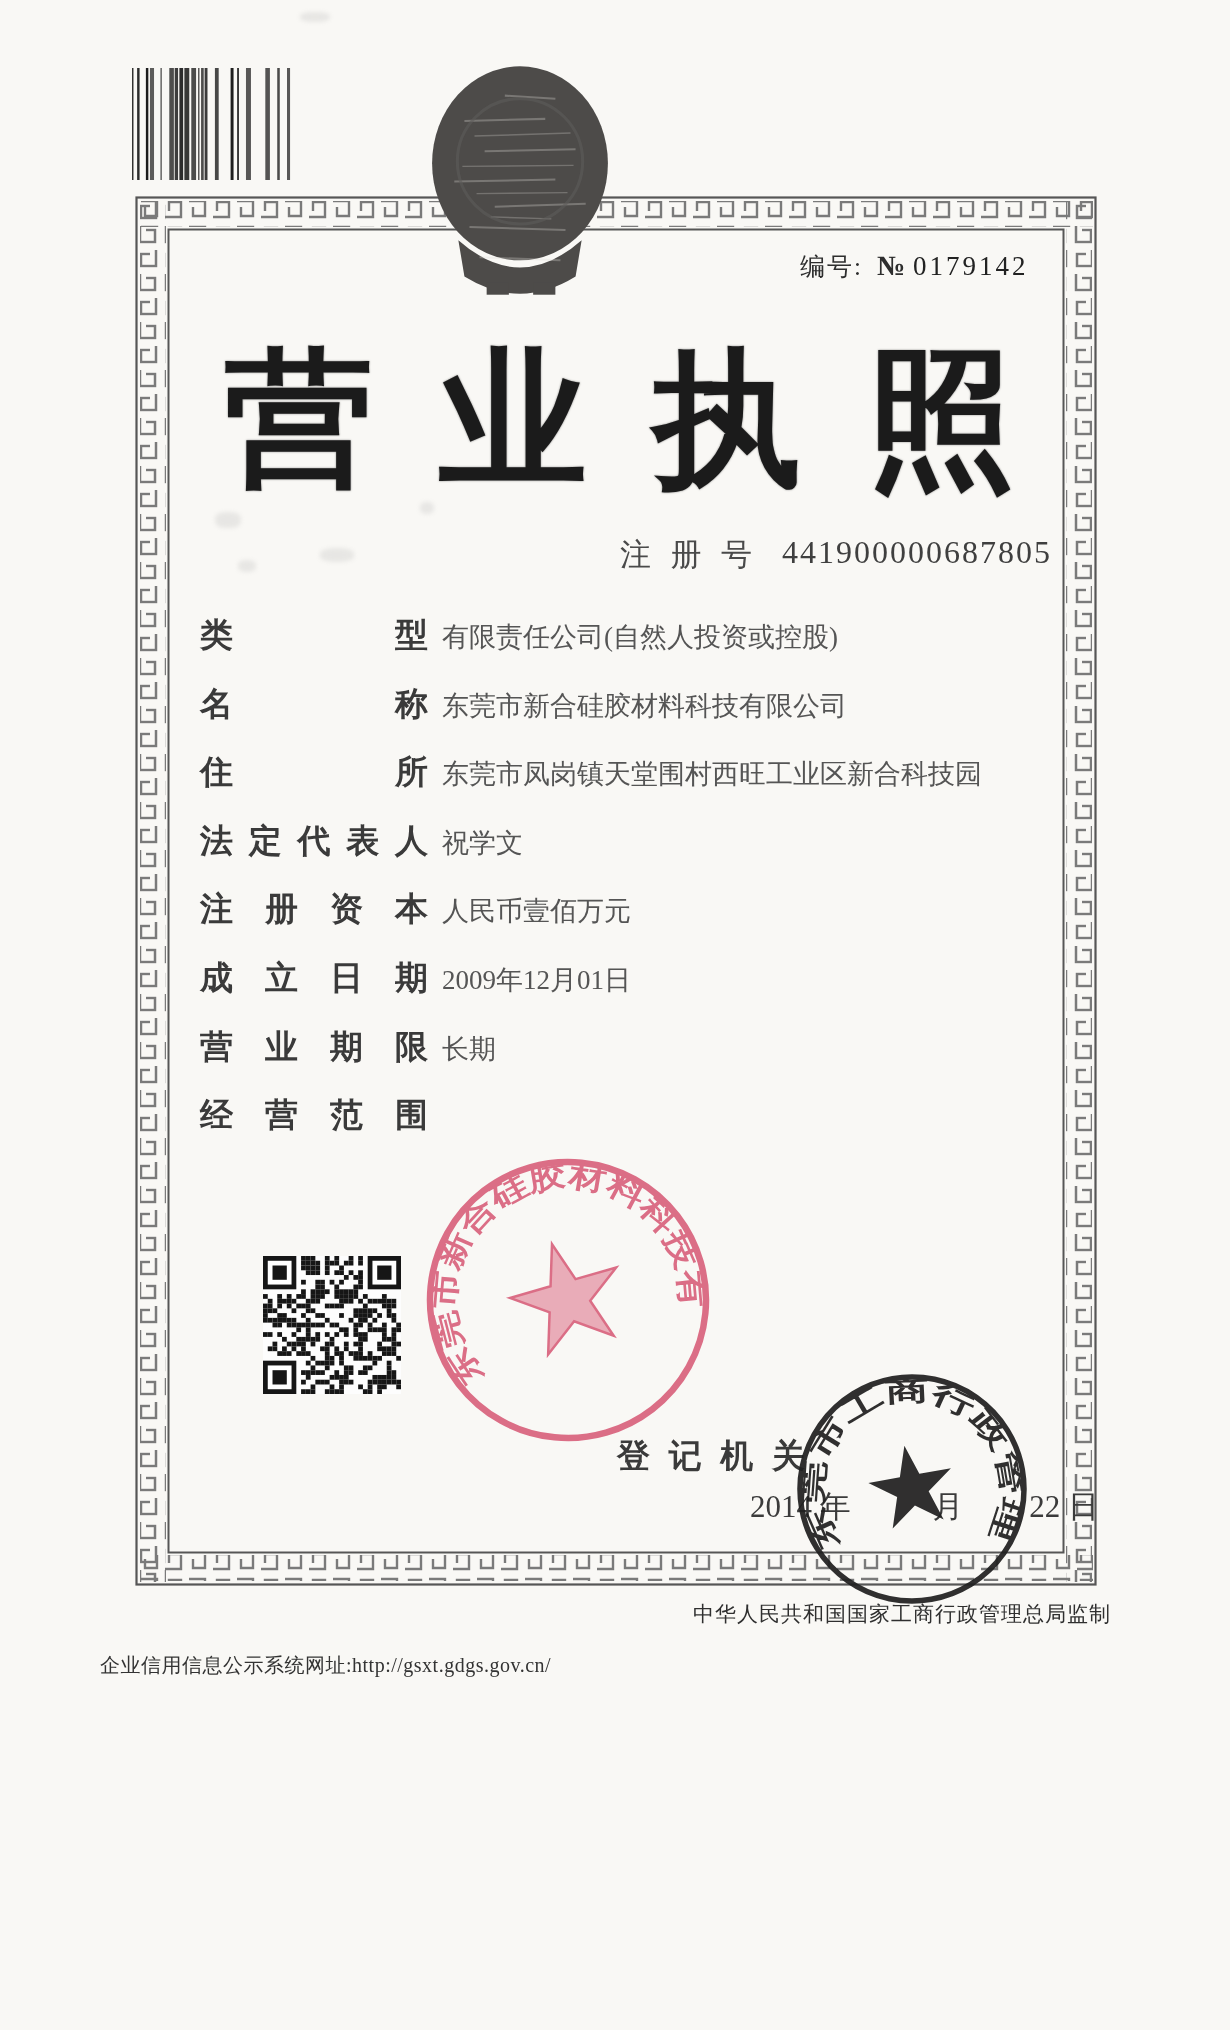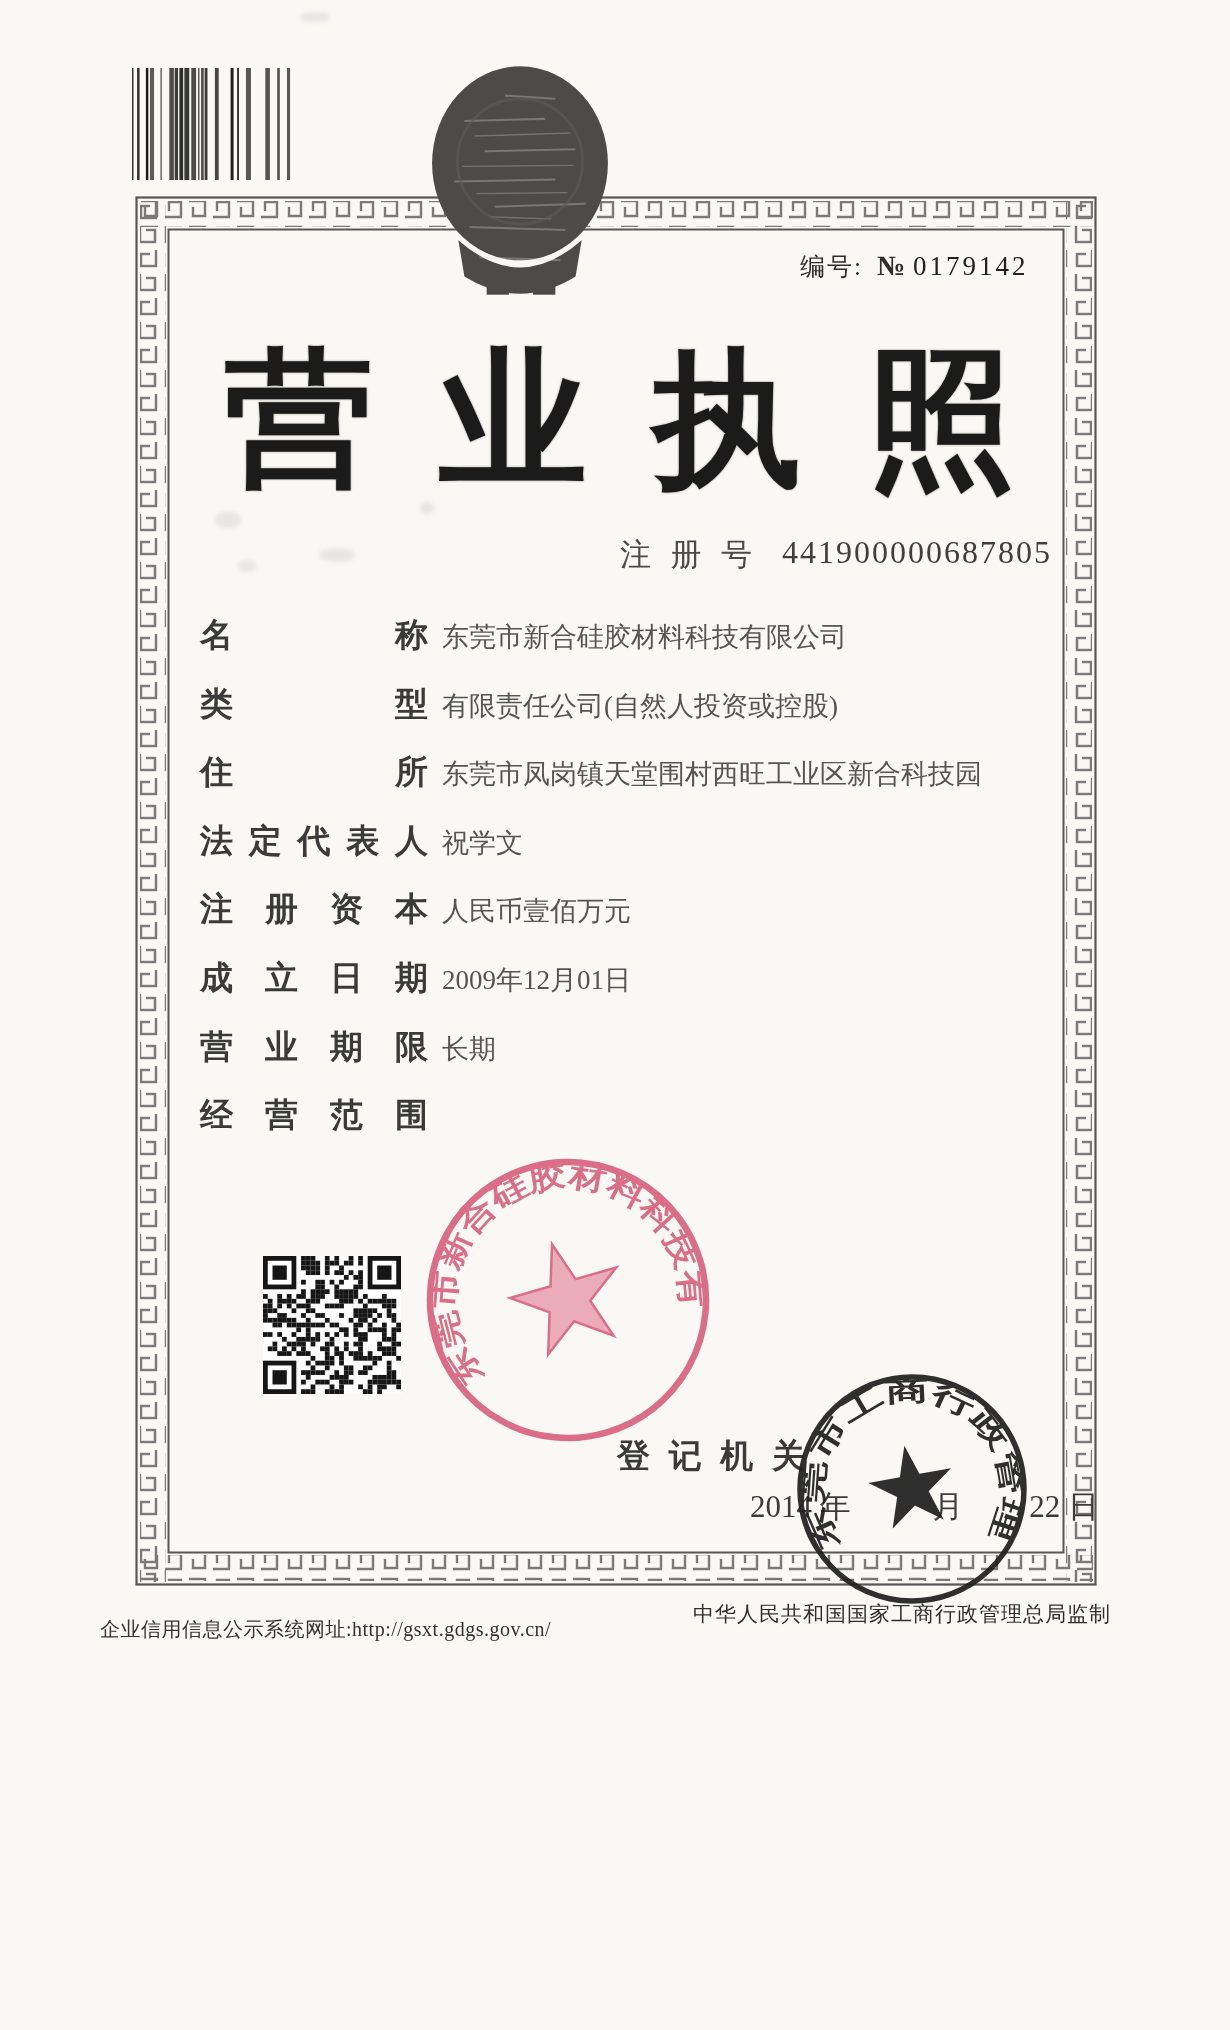--- a/index.html
+++ b/index.html
@@ -62,21 +62,21 @@
     text-align:justify;text-align-last:justify;}
   .dateline{left:750px;top:1486px;font-size:31px;color:#3b3b3b;white-space:nowrap;}
   .dateline .dt{margin-right:0;margin-top:8px;}
   .dateline .dt.month{margin-left:74px;}
   .dateline .dt.day{margin-left:58px;}
 
   
   .black-stamp{position:absolute;left:791px;top:1368px;width:242px;height:242px;z-index:5;opacity:.92;}
 
   
-  .footer-left{left:100px;top:1616px;font-size:20px;color:#333;letter-spacing:.5px;}
+  .footer-left{left:100px;top:1652px;font-size:20px;color:#333;letter-spacing:.5px;}
   .footer-right{left:693px;top:1600px;width:462px;font-size:21px;color:#2f2f2f;letter-spacing:1px;}
 
   
   .smudge{position:absolute;background:#9a9a9a;opacity:.18;filter:blur(2px);border-radius:40%;}
   .sm1{left:215px;top:512px;width:26px;height:16px;}
   .sm2{left:320px;top:548px;width:34px;height:14px;}
   .sm3{left:420px;top:502px;width:14px;height:12px;}
   .sm4{left:238px;top:560px;width:18px;height:12px;}
   .sm5{left:300px;top:12px;width:30px;height:10px;}
 </style>
@@ -165,26 +165,26 @@
     <span>照</span>
   </div>
 
   <div class="layer regline">
     <span class="reg-label">注 册 号</span>
     <span class="reg-no">441900000687805</span>
   </div>
 
   <div class="layer rows">
     <div class="row">
+      <span class="flabel">类 型</span>
+      <span class="fvalue">有限责任公司(自然人投资或控股)</span>
+    </div>
+    <div class="row">
       <span class="flabel">名 称</span>
       <span class="fvalue">东莞市新合硅胶材料科技有限公司</span>
-    </div>
-    <div class="row">
-      <span class="flabel">类 型</span>
-      <span class="fvalue">有限责任公司(自然人投资或控股)</span>
     </div>
     <div class="row">
       <span class="flabel">住 所</span>
       <span class="fvalue">东莞市凤岗镇天堂围村西旺工业区新合科技园</span>
     </div>
     <div class="row">
       <span class="flabel">法 定 代 表 人</span>
       <span class="fvalue">祝学文</span>
     </div>
     <div class="row">

